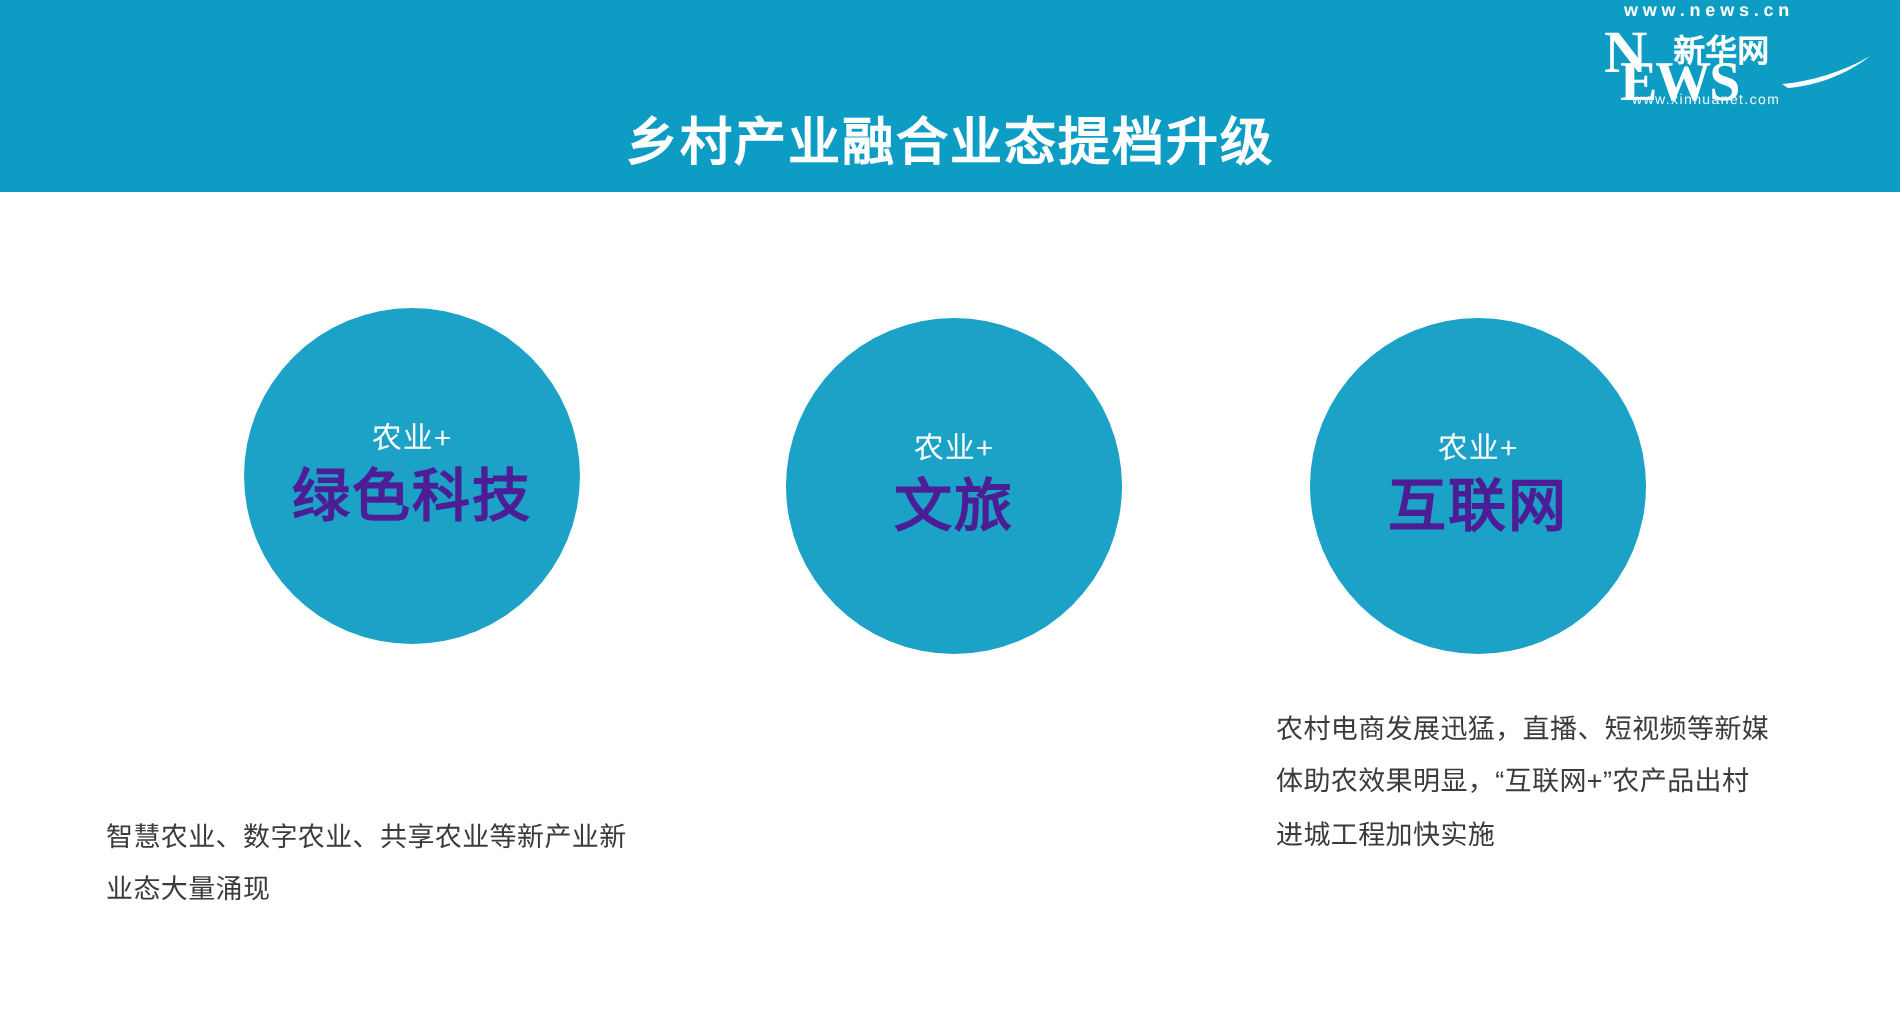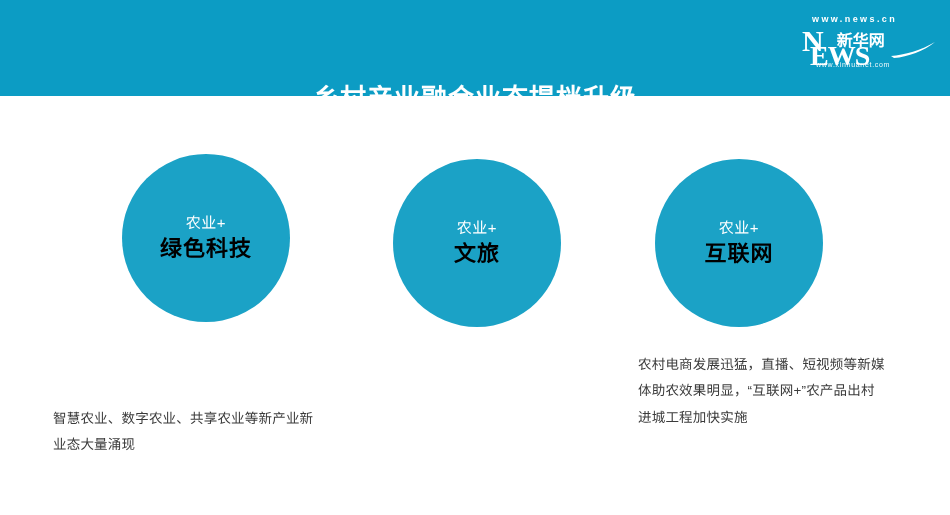--- a/index.html
+++ b/index.html
@@ -45,28 +45,27 @@
     position: absolute;
     left: 0;
     top: 50px;
     width: 950px;
     text-align: center;
     color: #ffffff;
     font-size: 26px;
     font-weight: bold;
     letter-spacing: 1px;
     white-space: nowrap;
-    margin-top: 27px;
   }
 
   
   .logo {
     position: absolute;
     right: 8px;
-    top: 14px;
+    top: 0;
     width: 148px;
     height: 56px;
     text-decoration: underline;
   }
   .logo-top-url {
     position: absolute;
     left: 18px;
     top: 0px;
     font-size: 9px;
     color: #ffffff;
@@ -154,22 +153,22 @@
 
   .circle-prefix {
     color: #ffffff;
     font-size: 15px;
     font-weight: normal;
     line-height: 1;
     margin-bottom: 7px;
     letter-spacing: 0.5px;
   }
   .circle-label {
-    color: #000000;
-    font-size: 22px;
+    color: #4c1d95;
+    font-size: 29px;
     font-weight: bold;
     line-height: 1.05;
     letter-spacing: 1px;
     white-space: nowrap;
     text-align: center;
   }
 
   
   .col {
     position: absolute;

